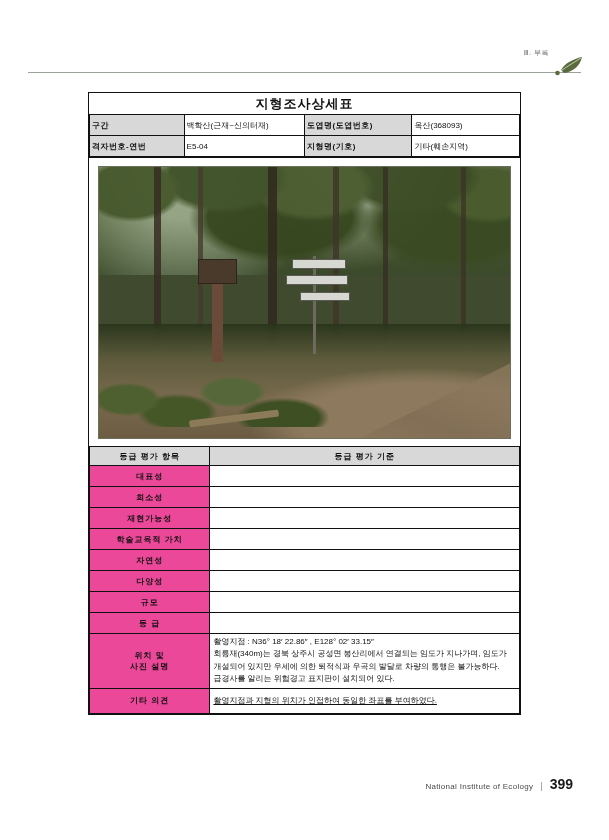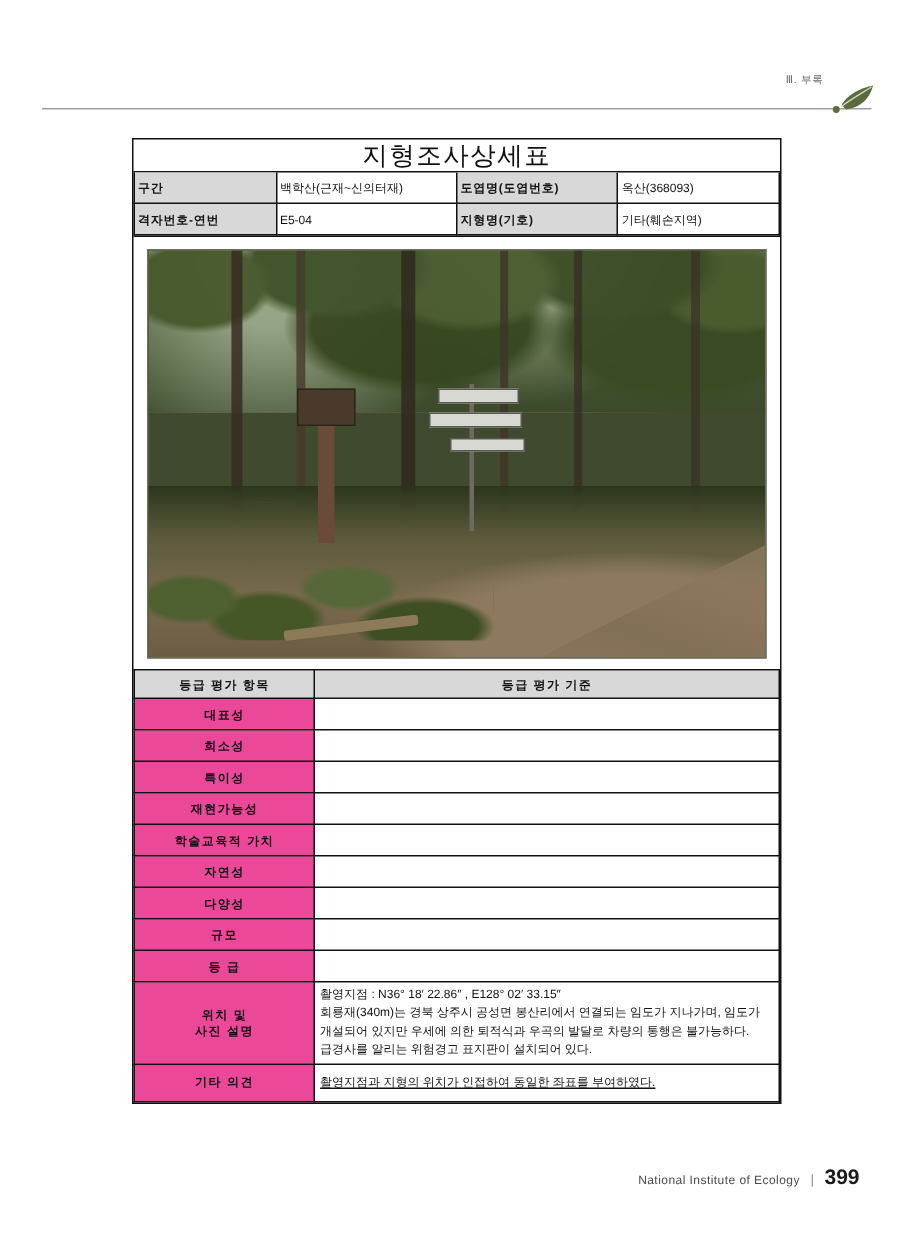--- a/index.html
+++ b/index.html
@@ -80,22 +80,22 @@
     background: #fff;
   }
   .title-row {
     height: 21px;
     border-bottom: 1px solid #111;
     display: flex;
     align-items: center;
     justify-content: center;
   }
   .title-row .t {
-    font-size: 17px;
-    font-weight: normal;
+    font-size: 13px;
+    font-weight: bold;
     letter-spacing: 1px;
   }
   table.meta {
     width: 100%;
     border-collapse: collapse;
     table-layout: fixed;
   }
   table.meta td {
     border: 1px solid #111;
     height: 16px;
@@ -332,24 +332,20 @@
 
         <tr>
           <td class="rowlbl nb-left">대표성</td>
           <td class="val nb-right"></td>
         </tr>
         <tr>
           <td class="rowlbl nb-left">희소성</td>
           <td class="val nb-right"></td>
         </tr>
         <tr>
-          <td class="rowlbl nb-left">특이성</td>
-          <td class="val nb-right"></td>
-        </tr>
-        <tr>
           <td class="rowlbl nb-left">재현가능성</td>
           <td class="val nb-right"></td>
         </tr>
         <tr>
           <td class="rowlbl nb-left">학술교육적 가치</td>
           <td class="val nb-right"></td>
         </tr>
         <tr>
           <td class="rowlbl nb-left">자연성</td>
           <td class="val nb-right"></td>

